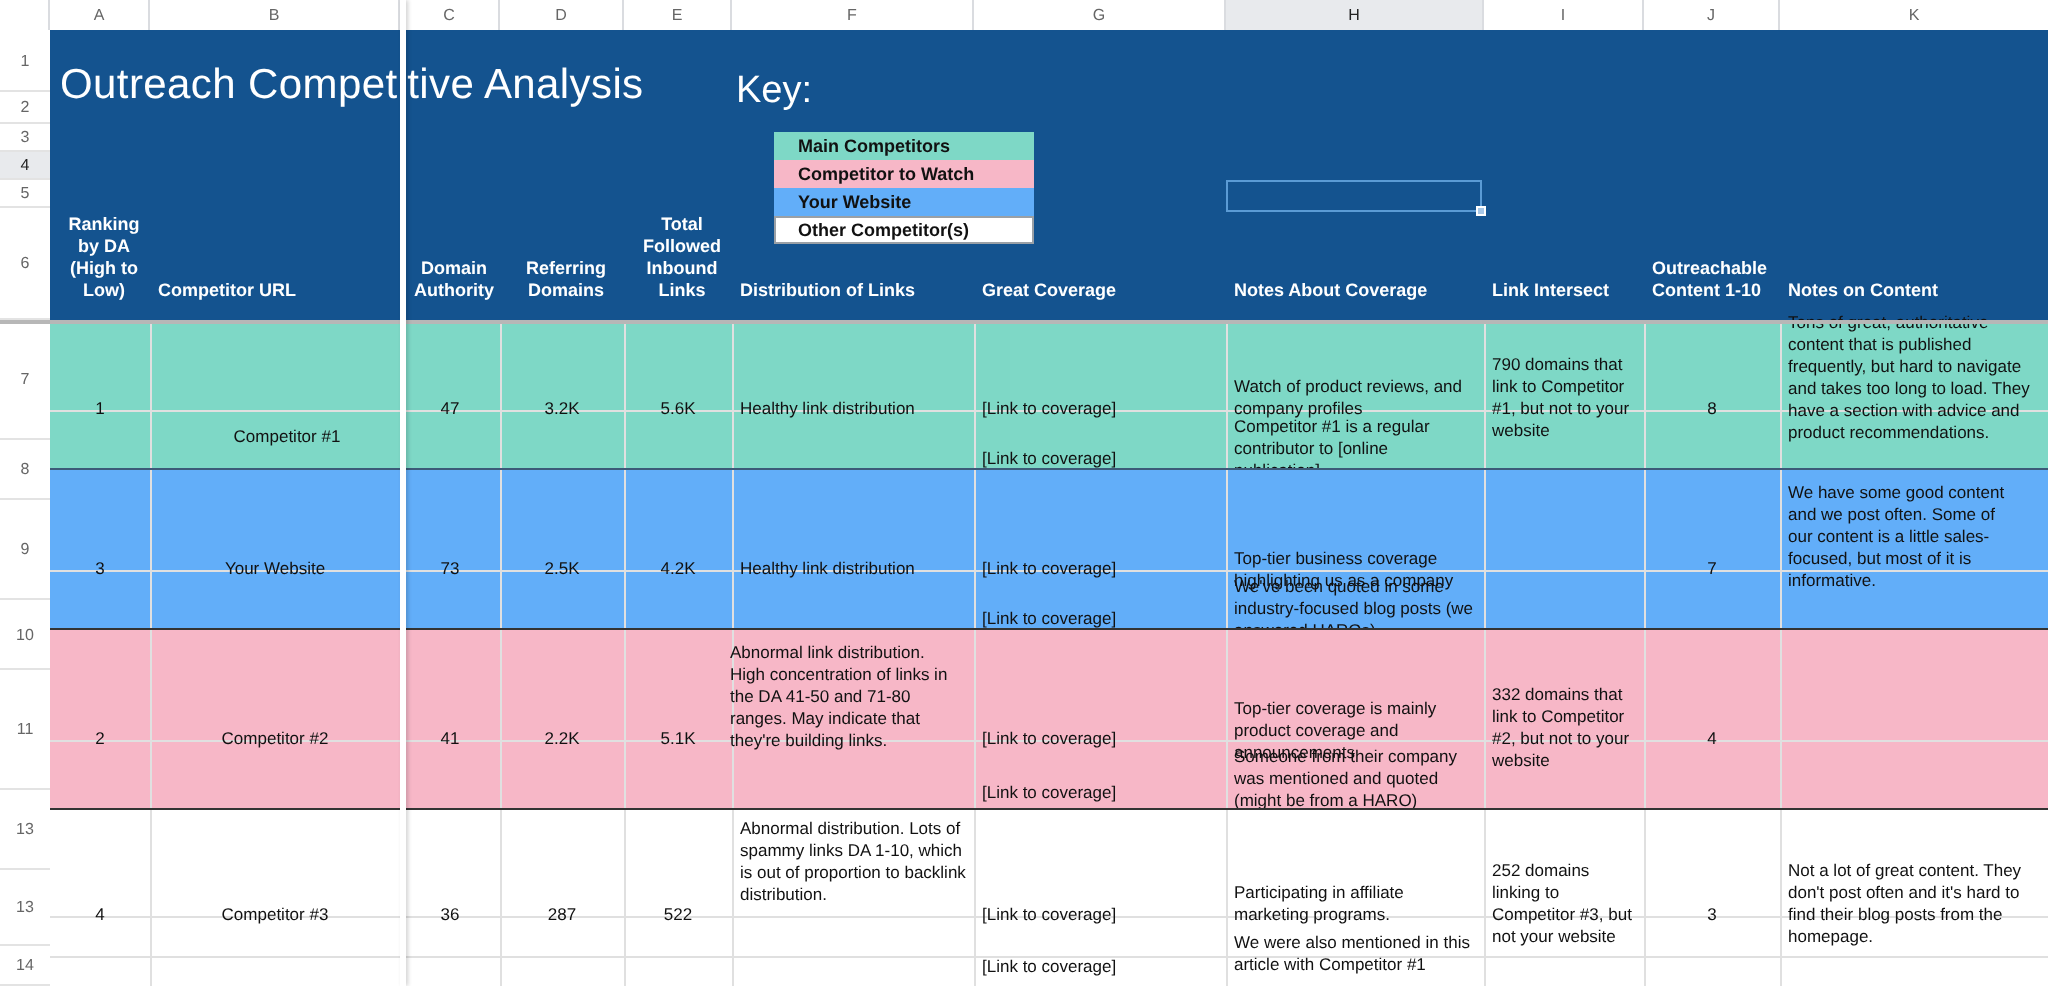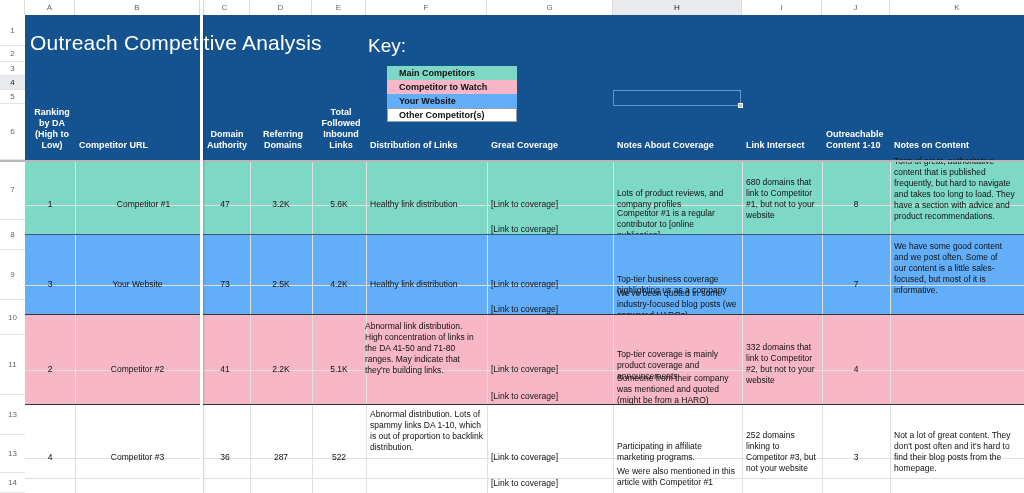--- a/index.html
+++ b/index.html
@@ -216,30 +216,30 @@
     <div class="gridline-v" style="left:287px;top:145px;height:75px"></div>
     <div class="gridline-v" style="left:341px;top:145px;height:75px"></div>
     <div class="gridline-v" style="left:462px;top:145px;height:75px"></div>
     <div class="gridline-v" style="left:588px;top:145px;height:75px"></div>
     <div class="gridline-v" style="left:717px;top:145px;height:75px"></div>
     <div class="gridline-v" style="left:797px;top:145px;height:75px"></div>
     <div class="gridline-v" style="left:865px;top:145px;height:75px"></div>
     <div class="gridline-h" style="left:0;top:190px;width:999px"></div>
 
     <div class="cellbox cellnum" style="left:0;top:183px;width:50px">1</div>
-    <div class="cellbox cellnum" style="left:50px;top:183px;width:137px">Competitor #1</div>
+    <div class="cellbox cellnum" style="left:50px;top:197px;width:137px">Competitor #1</div>
     <div class="cellbox cellnum" style="left:175px;top:183px;width:50px">47</div>
     <div class="cellbox cellnum" style="left:225px;top:183px;width:62px">3.2K</div>
     <div class="cellbox cellnum" style="left:287px;top:183px;width:54px">5.6K</div>
     <div class="cellbox" style="left:341px;top:183px;width:121px">Healthy link distribution</div>
     <div class="cellbox" style="left:462px;top:183px;width:126px">[Link to coverage]</div>
     <div class="cellbox" style="left:462px;top:208px;width:126px">[Link to coverage]</div>
-    <div class="cellbox" style="left:588px;top:172px;width:129px">Lots of product reviews, and company profiles</div>
+    <div class="cellbox" style="left:588px;top:172px;width:129px">Watch of product reviews, and company profiles</div>
     <div class="cellbox" style="left:588px;top:192px;width:129px">Competitor #1 is a regular contributor to [online publication]</div>
-    <div class="cellbox" style="left:717px;top:161px;width:80px">680 domains that link to Competitor #1, but not to your website</div>
+    <div class="cellbox" style="left:717px;top:161px;width:80px">790 domains that link to Competitor #1, but not to your website</div>
     <div class="cellbox cellnum" style="left:797px;top:183px;width:68px">8</div>
     <div class="cellbox" style="left:865px;top:140px;width:134px">Tons of great, authoritative content that is published frequently, but hard to navigate and takes too long to load. They have a section with advice and product recommendations.</div>
 
     <div class="rowsep" style="left:0;top:219px;width:999px"></div>
 
     <div class="band" style="left:0;top:220px;width:999px;height:80px;background:#62AEF9"></div>
     <div class="gridline-v" style="left:50px;top:220px;height:80px"></div>
     <div class="gridline-v" style="left:175px;top:220px;height:80px"></div>
     <div class="gridline-v" style="left:225px;top:220px;height:80px"></div>
     <div class="gridline-v" style="left:287px;top:220px;height:80px"></div>

